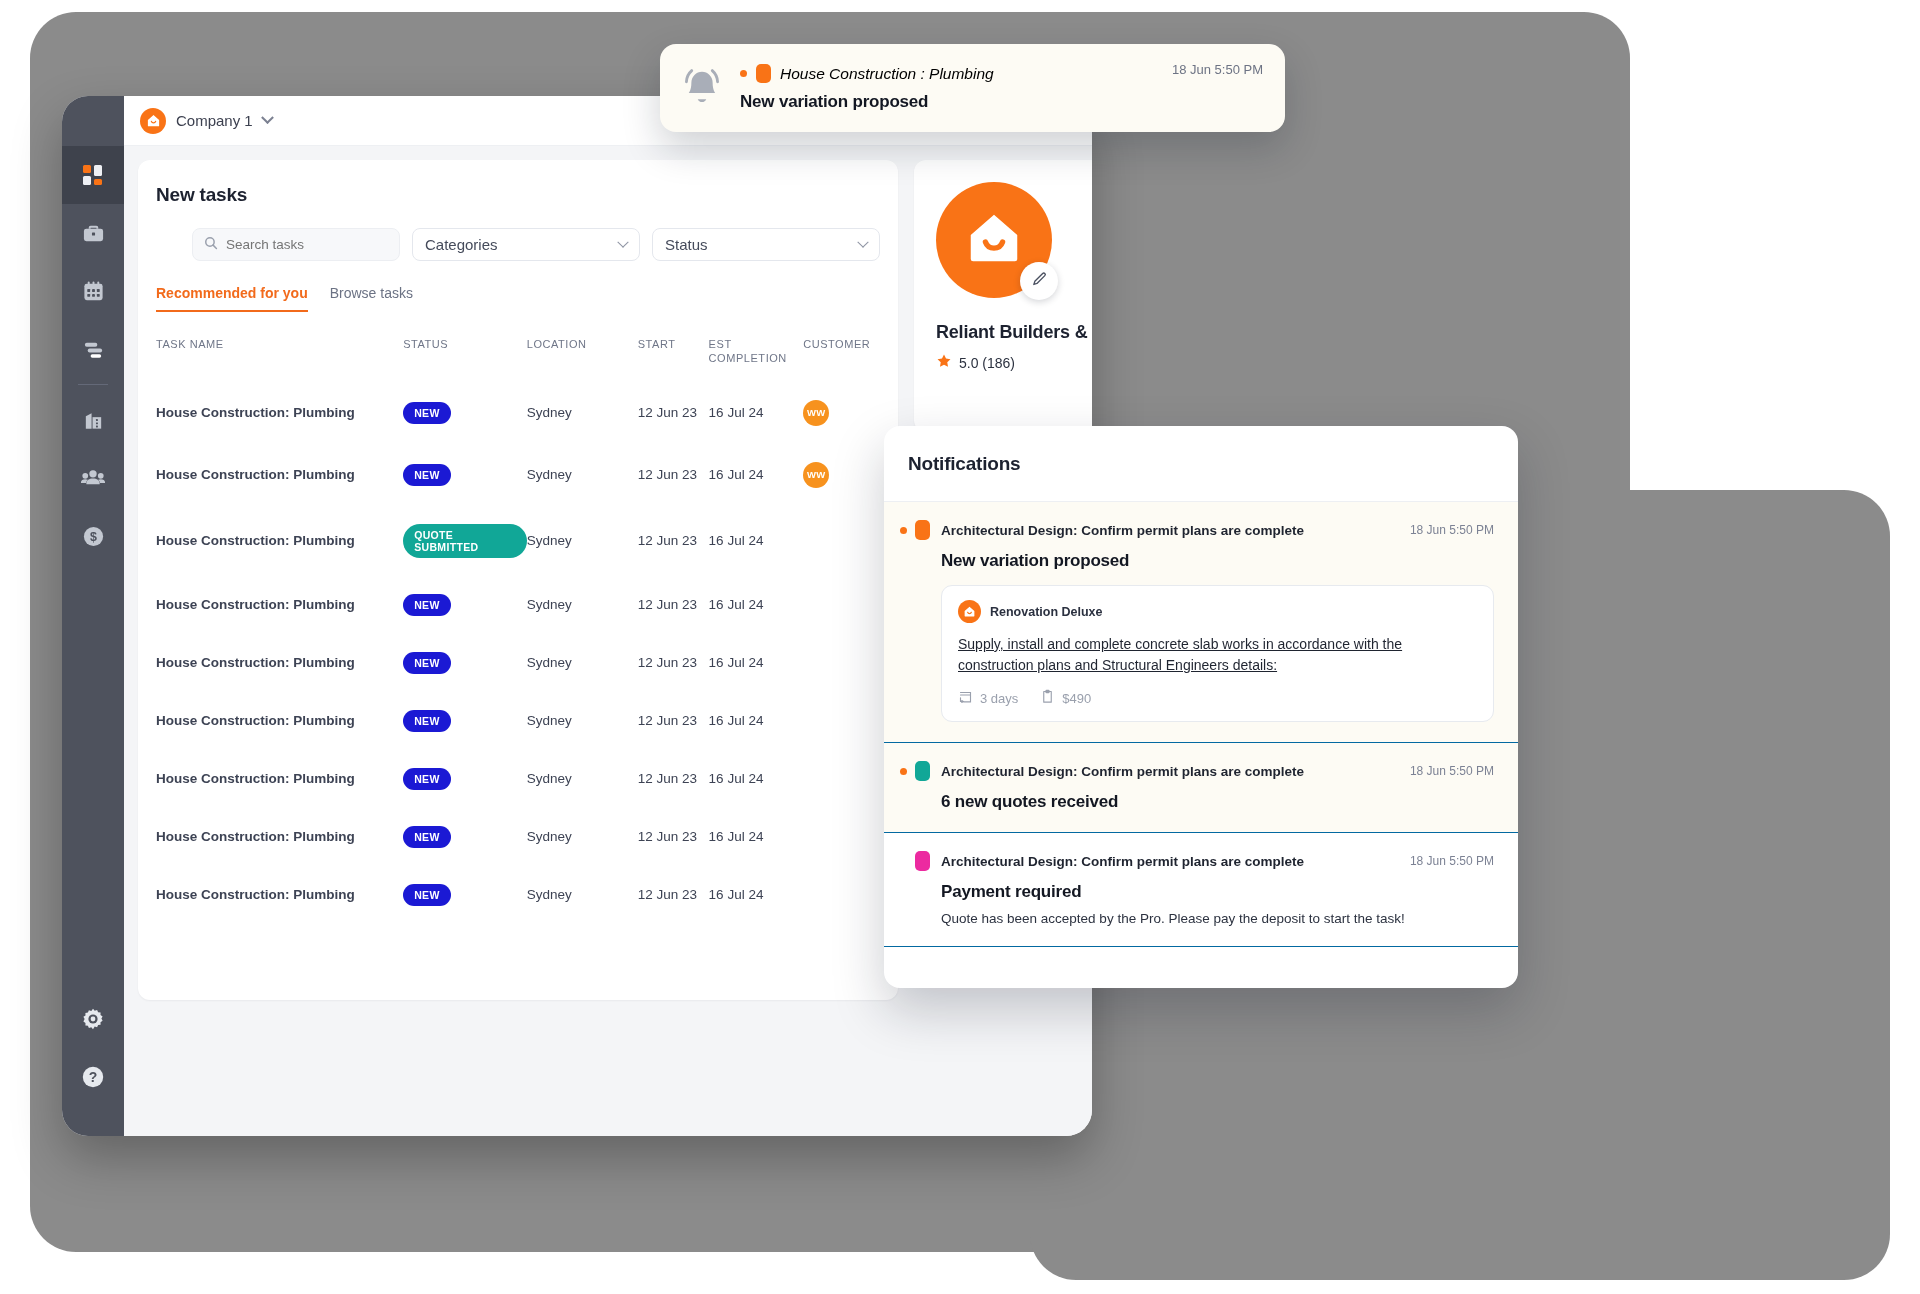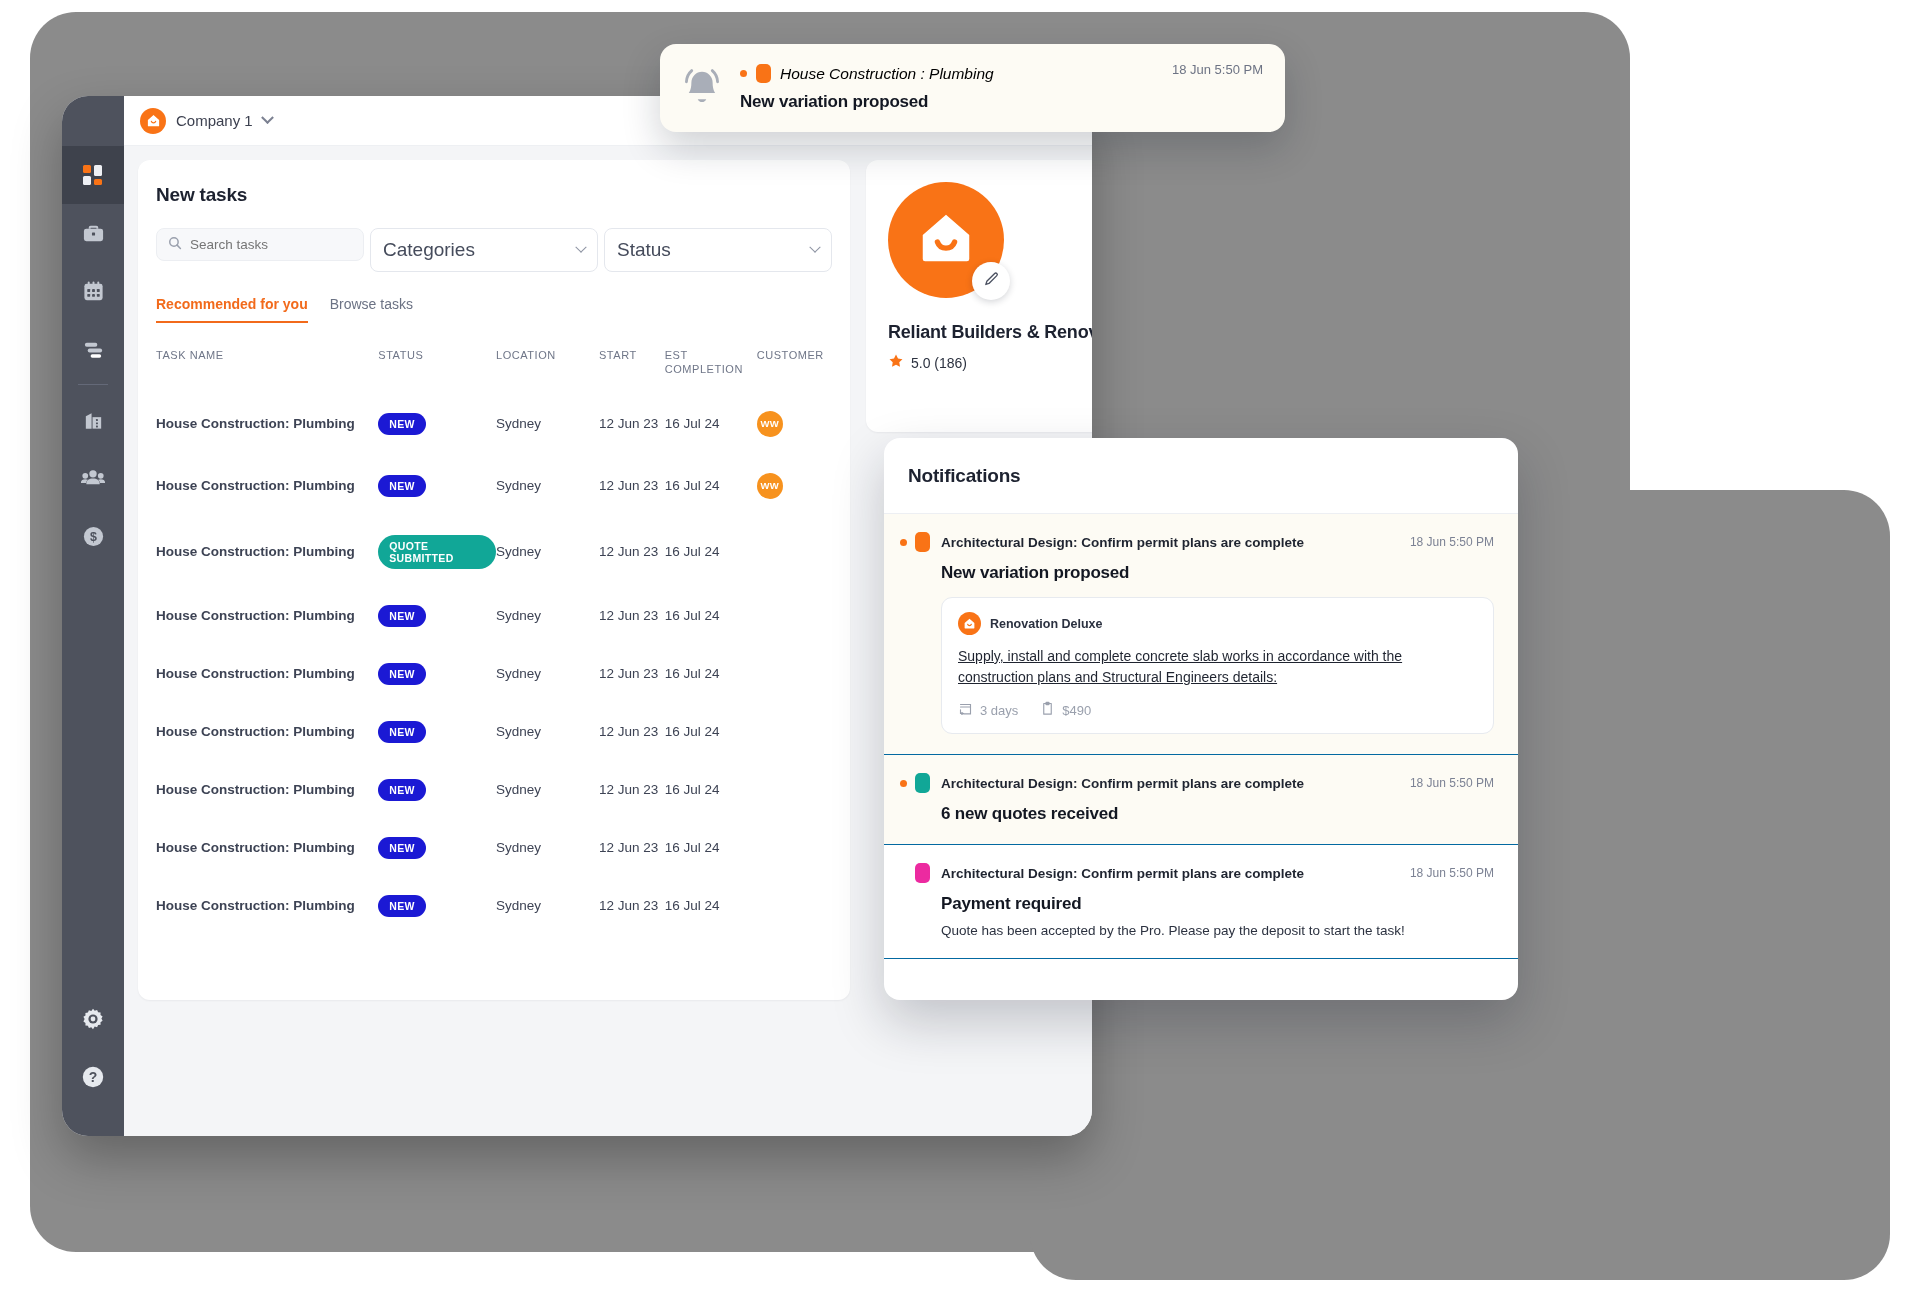--- a/index.html
+++ b/index.html
@@ -89,43 +89,43 @@
   .tasks-card {
     flex: 1 1 auto;
     background: #fff;
     border-radius: 12px;
     padding: 24px 18px 10px 18px;
     min-height: 840px;
     box-shadow: 0 1px 2px rgba(16,24,40,.05);
   }
   .tasks-title { font-size: 19px; font-weight: 700; color: #1d2230; letter-spacing: -.2px; }
 
-  .filters { display: flex; gap: 6px; margin-top: 22px; }
+  .filters { display: flex; gap: 12px; margin-top: 22px; margin-left: 36px; }
   .search-box {
     width: 208px; height: 33px;
     background: #f7f8fa;
     border: 1px solid #eceef2;
     border-radius: 8px;
     display: flex; align-items: center; gap: 8px;
     padding: 0 11px;
   }
   .search-box input {
     border: 0; outline: 0; background: transparent;
     font-size: 13.5px; color: #9aa0ad;
     font-family: "Liberation Sans", sans-serif;
     width: 100%;
   }
   .select-box {
-    height: 44px;
+    height: 33px;
     background: #fff;
     border: 1px solid #e4e7ed;
     border-radius: 8px;
     display: flex; align-items: center; justify-content: space-between;
     padding: 0 12px;
-    font-size: 19px; color: #454b5b;
+    font-size: 15px; color: #454b5b;
     cursor: pointer;
   }
   .select-cat { width: 228px; }
   .select-stat { width: 228px; }
   .sel-caret { width: 8px; height: 8px; border-right: 1.6px solid #8e94a3; border-bottom: 1.6px solid #8e94a3; transform: rotate(45deg) translate(-2px,-2px); }
 
   .tabs { display: flex; gap: 22px; margin-top: 24px; }
   .tab { font-size: 14px; color: #6b7284; padding-bottom: 9px; cursor: pointer; }
   .tab.active { color: #f26a1b; font-weight: 700; border-bottom: 2.5px solid #f26a1b; }
 
@@ -219,21 +219,21 @@
   .toast-line1 { display: flex; align-items: center; gap: 9px; }
   .dot-sm { width: 7px; height: 7px; border-radius: 50%; background: #f97316; }
   .chip { width: 15px; height: 19px; border-radius: 5px; background: #f97316; }
   .toast-src { font-size: 15.5px; color: #000000; font-style: italic; }
   .toast-title { font-size: 17px; font-weight: 700; color: #131722; margin-top: 9px; letter-spacing: -.2px; }
   .toast-time { font-size: 13px; color: #6d7384; align-self: flex-start; margin-top: 18px; }
 
   
   .notif-panel {
     position: absolute;
-    left: 884px; top: 438px;
+    left: 884px; top: 426px;
     width: 634px; height: 562px;
     background: #fff;
     border-radius: 16px;
     box-shadow: 0 22px 52px rgba(16,24,40,.22);
     overflow: hidden;
     z-index: 30;
   }
   .notif-head {
     height: 76px;
     display: flex; align-items: center;

